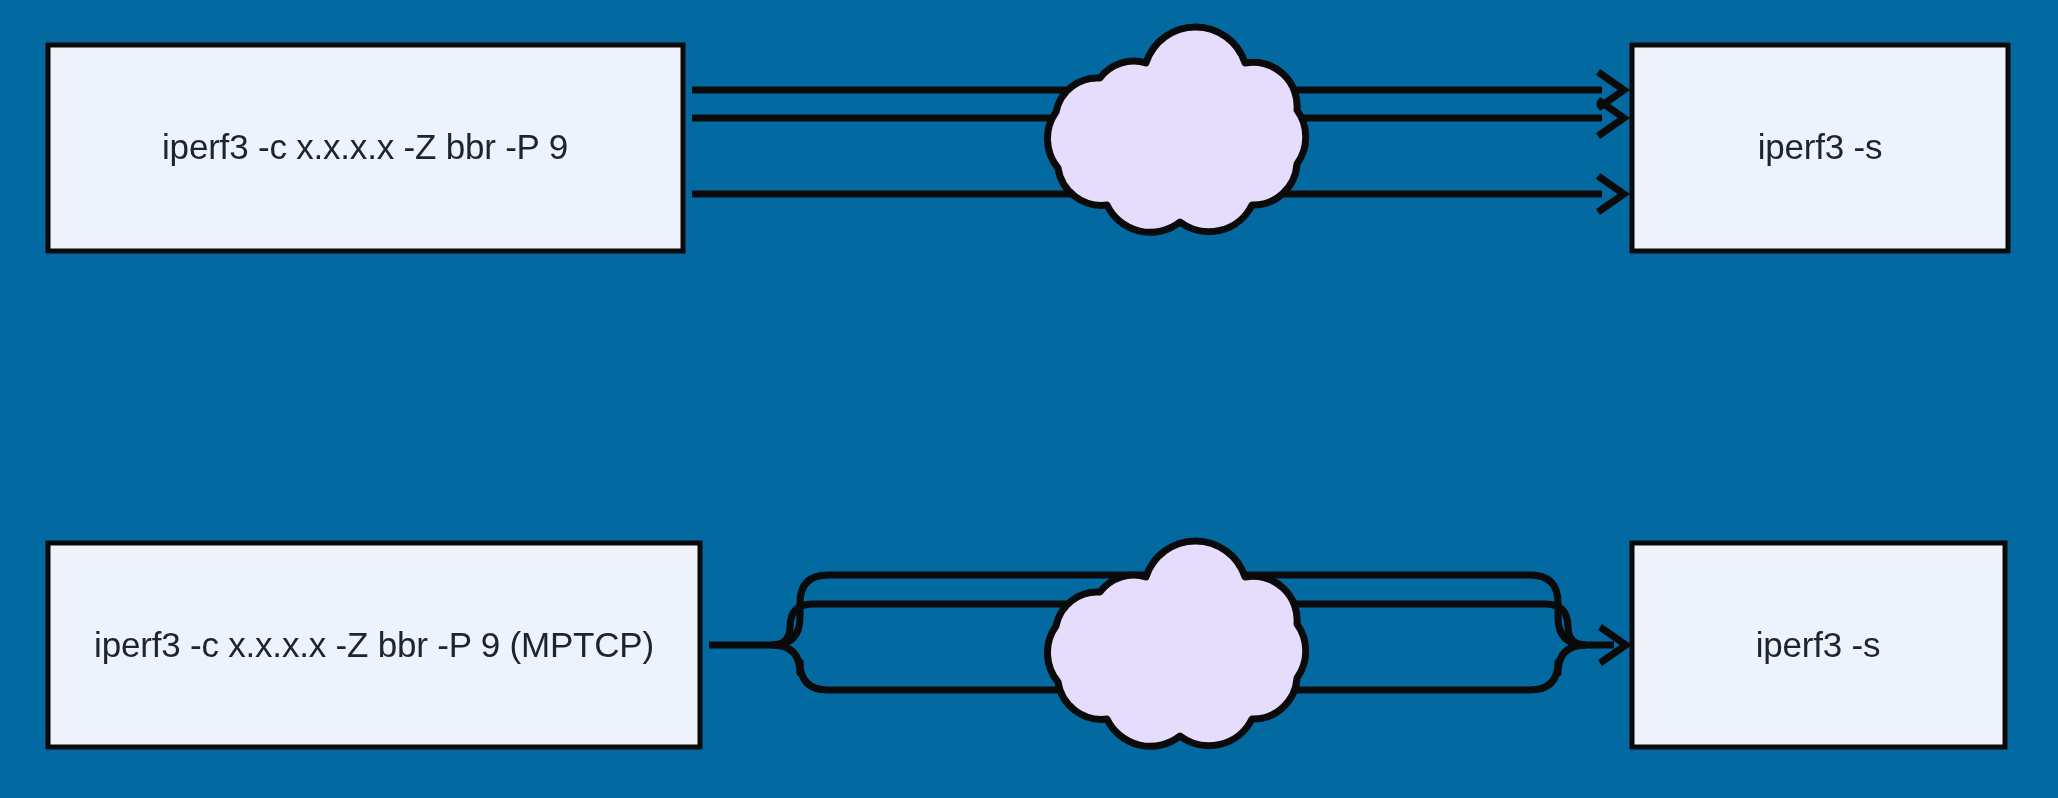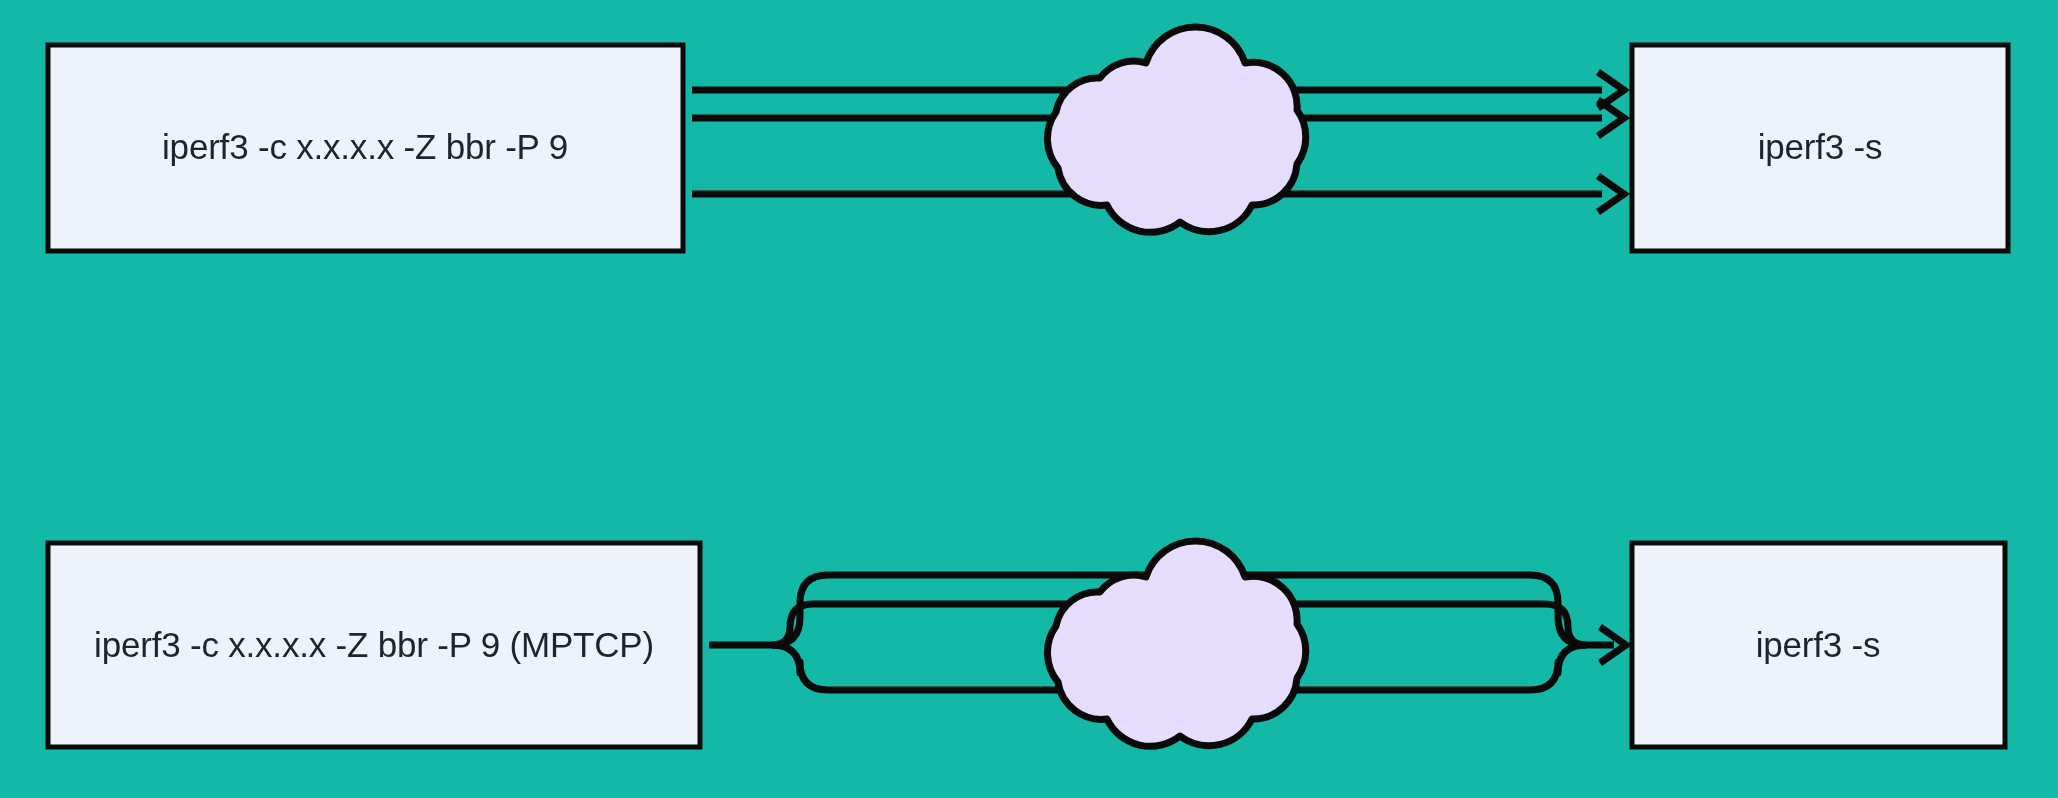--- a/index.html
+++ b/index.html
@@ -11,21 +11,21 @@
   body {
     width: 2058px;
     height: 798px;
     font-family: "Liberation Sans", sans-serif;
     overflow: hidden;
   }
   #diagram-root {
     position: relative;
     width: 2058px;
     height: 798px;
-    background: #14b8a6;
+    background: #0369a1;
   }
   svg.diagram {
     display: block;
     width: 2058px;
     height: 798px;
   }
   .node-box {
     fill: #eef2fb;
     stroke: #0a0a0a;
     stroke-width: 5;

